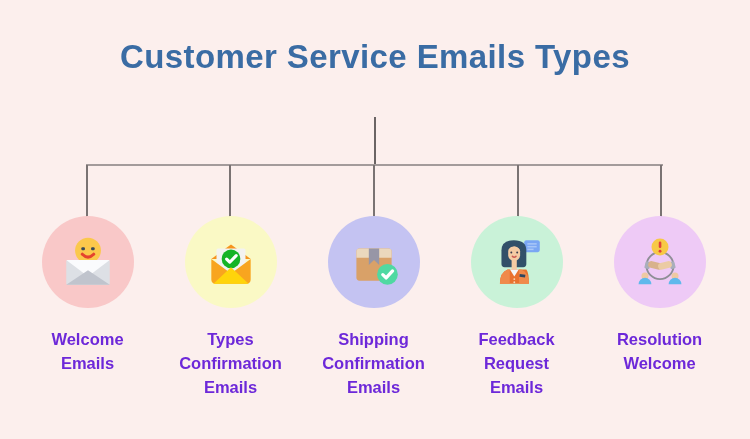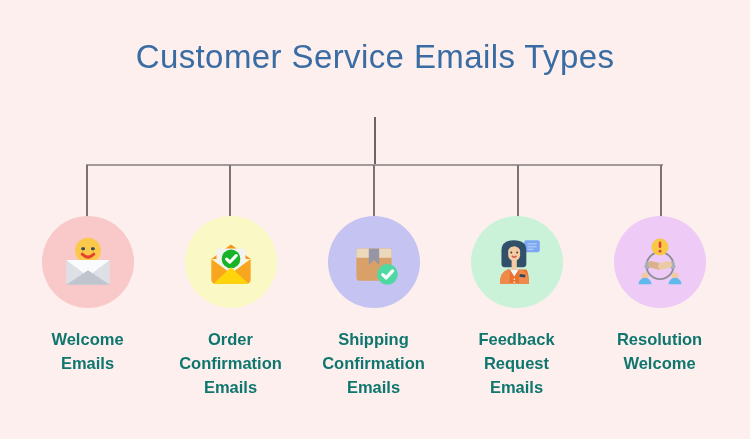--- a/index.html
+++ b/index.html
@@ -9,21 +9,21 @@
     background:#FCEFED;
     overflow:hidden;
     font-family:"Liberation Sans", sans-serif;
   }
   .title{
     position:absolute;
     top:38px;left:0;width:750px;
     margin:0;
     text-align:center;
     font-size:33px;
-    font-weight:400;
+    font-weight:700;
     letter-spacing:0.4px;
     color:#3A6CA4;
   }
   .line{position:absolute;background:#8E8686;}
   .stem{left:374px;top:117px;width:2px;height:49px;background:#6B6464;}
   .hbar{left:86px;top:164px;width:577px;height:2px;background:#A39B9B;}
   .drop{top:165px;width:2px;height:52px;background:#7A7373;}
   .d1{left:86px;}
   .d2{left:229px;}
   .d3{left:373px;}
@@ -47,21 +47,21 @@
     border-radius:50%;
     display:flex;
     align-items:center;
     justify-content:center;
   }
   .label{
     margin-top:19px;
     font-size:16.5px;
     line-height:24px;
     font-weight:700;
-    color:#0f766e;
+    color:#6d28d9;
     text-align:center;
     white-space:pre-line;
   }
 </style>
 </head>
 <body>
 
 <div class="canvas">
 
   <h1 class="title">Customer Service Emails Types</h1>
@@ -96,21 +96,21 @@
       <div class="circle" style="background-color: rgb(250, 249, 197);">
         <svg width="58" height="58" viewBox="0 0 56 56">
           <polygon points="9,25 28,11 47,25" fill="#F6941E"></polygon>
           <rect x="14" y="15" width="28" height="26" rx="1.5" fill="#F3F3F1"></rect>
           <circle cx="28" cy="25" r="9" fill="#16B426"></circle>
           <path d="M23.8 25.2 l3 3 l6.2 -6.4" stroke="#FFFFFF" stroke-width="3" fill="none" stroke-linecap="round" stroke-linejoin="round"></path>
           <path d="M9 25 L28 39 L47 25 L47 45 Q47 49 43 49 L13 49 Q9 49 9 45 Z" fill="#F8A51F"></path>
           <polygon points="11,49 28,33 45,49" fill="#FFD40B"></polygon>
         </svg>
       </div>
-      <div class="label">Order
+      <div class="label">Types
 Confirmation
 Emails</div>
     </div>
 
     <div class="branch">
       <div class="circle" style="background-color: rgb(196, 195, 242);">
         <svg width="58" height="58" viewBox="0 0 56 56">
           <rect x="11" y="15" width="34" height="31" rx="3" fill="#D9A168"></rect>
           <path d="M14 15 h28 a3 3 0 0 1 3 3 v6 h-34 v-6 a3 3 0 0 1 3 -3 Z" fill="#EBD8BD"></path>
           <polygon points="23,15 33,15 33,31 28,26 23,31" fill="#9796A6"></polygon>

